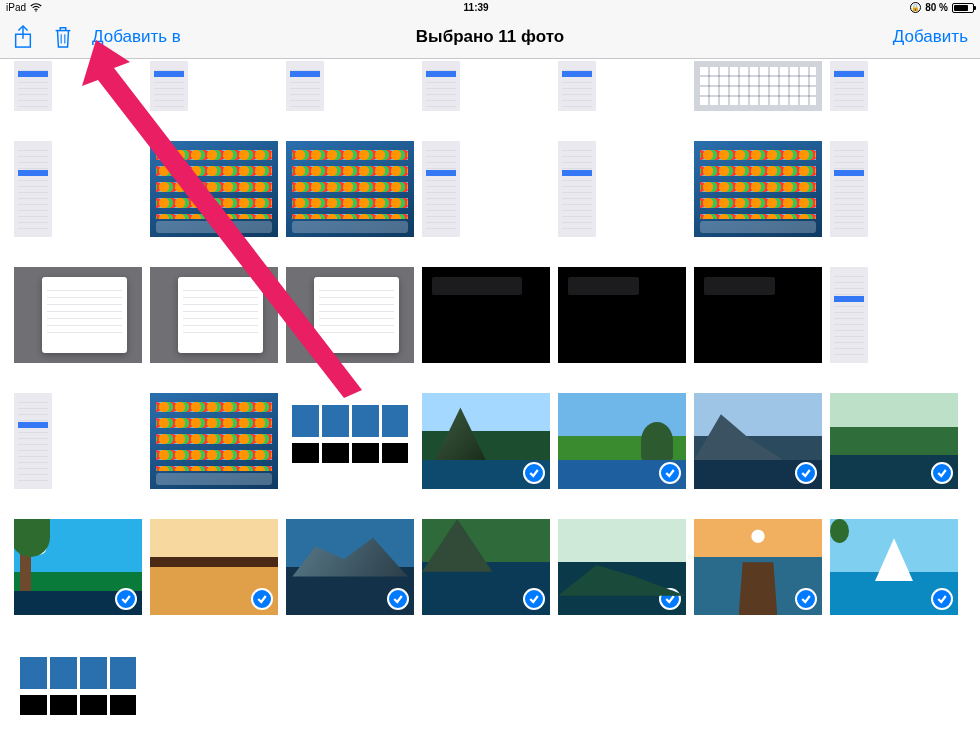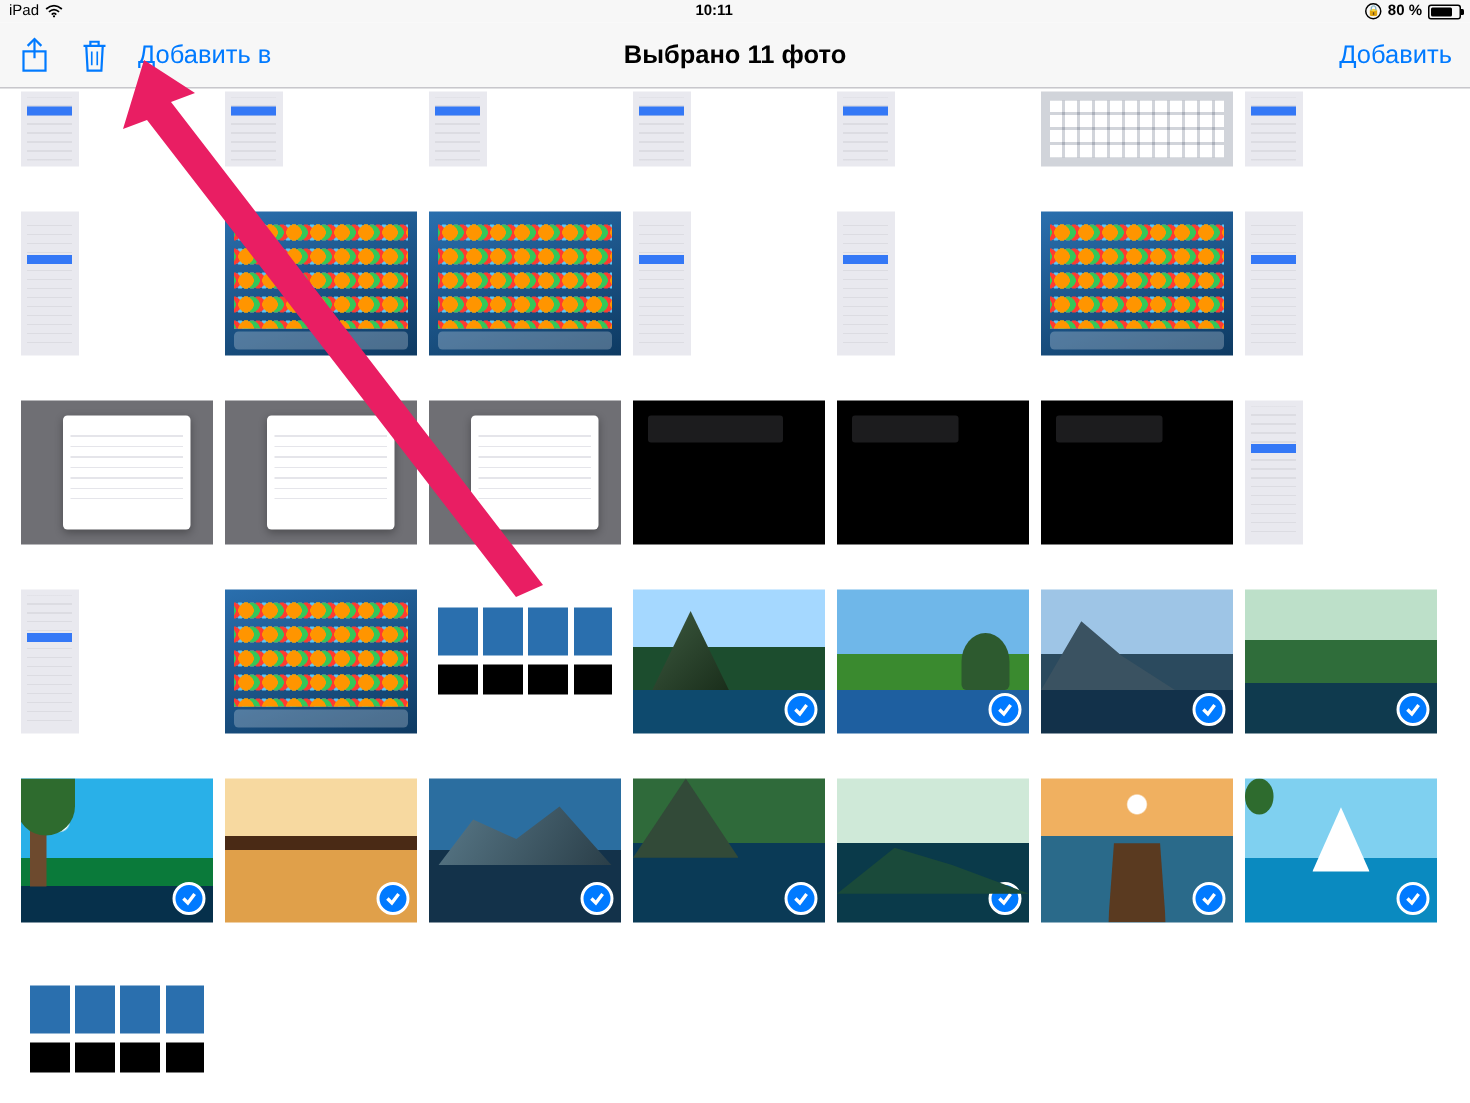--- a/index.html
+++ b/index.html
@@ -101,21 +101,21 @@
 <div class="status-bar">
   <div class="status-left">
     <span>iPad</span>
     <svg class="wifi-icon" viewBox="0 0 16 12">
       <path d="M1 4 Q8 -2 15 4" stroke="#000" stroke-width="1.5" fill="none"></path>
       <path d="M3.5 6.5 Q8 2.5 12.5 6.5" stroke="#000" stroke-width="1.5" fill="none"></path>
       <path d="M6 9 Q8 7 10 9" stroke="#000" stroke-width="1.5" fill="none"></path>
       <circle cx="8" cy="10.5" r="1" fill="#000"></circle>
     </svg>
   </div>
-  <div class="status-center">10:11</div>
+  <div class="status-center">11:39</div>
   <div class="status-right">
     <span class="orientation-lock">🔒</span>
     <span>80 %</span>
     <span class="battery-shell">
       <span class="battery-fill" id="battery-fill" style="width: 14.4px;"></span>
     </span>
   </div>
 </div>
 
 <div class="nav-bar">

